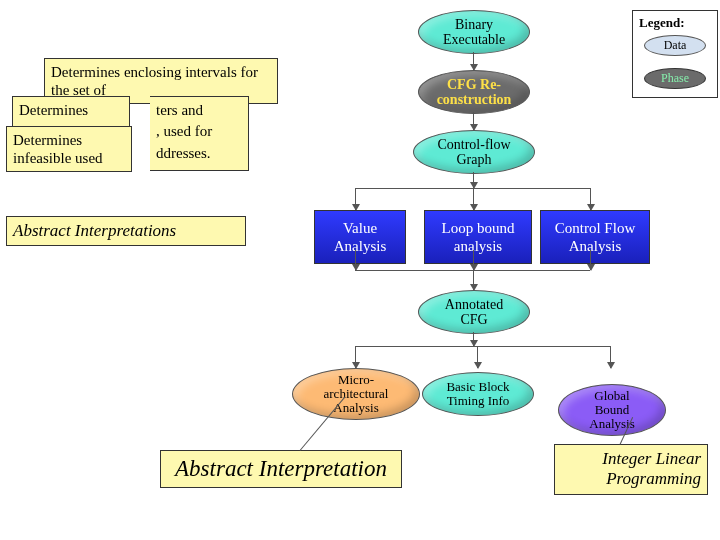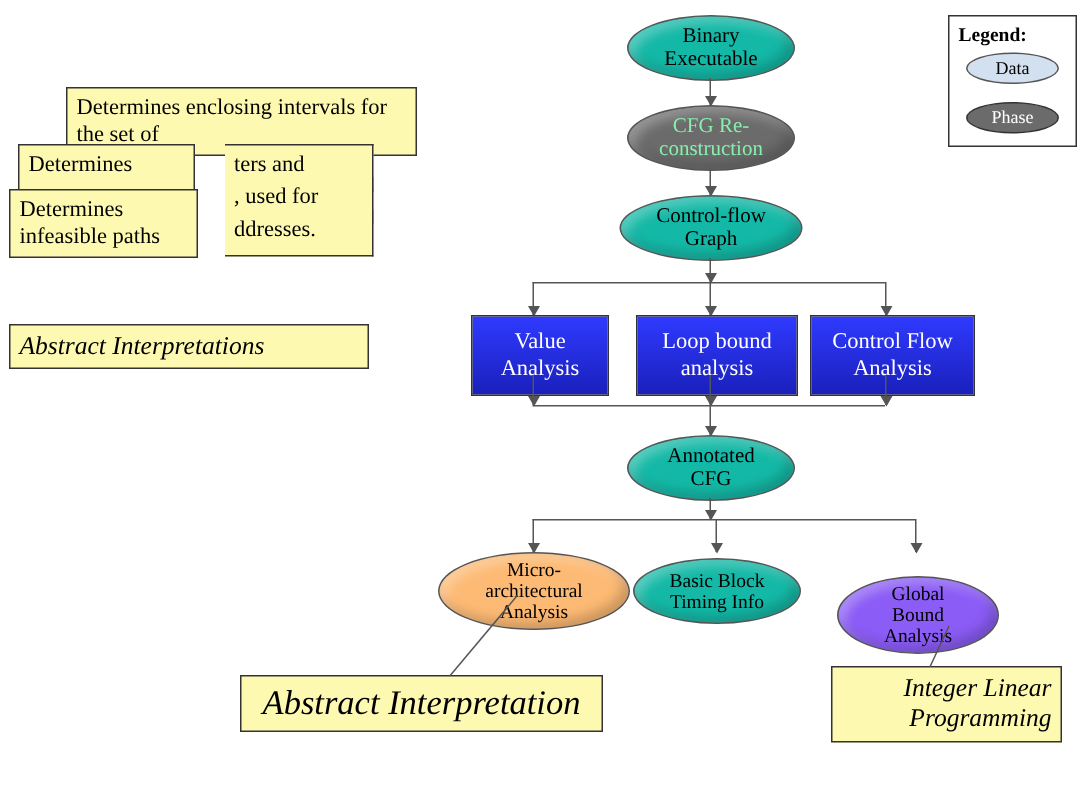--- a/index.html
+++ b/index.html
@@ -16,22 +16,22 @@
     border: 1px solid #555;
     border-radius: 50% / 50%;
     display: flex;
     align-items: center;
     justify-content: center;
     text-align: center;
     font-size: 14px;
     line-height: 1.1;
     box-shadow: inset -4px -4px 8px rgba(0,0,0,0.2), inset 4px 4px 8px rgba(255,255,255,0.3);
   }
-  .data-node { background: #14b8a6; }
-  .phase-node { background: #6b6b6b; color: #86efac; }
+  .data-node { background: #5eead4; }
+  .phase-node { background: #6b6b6b; color: #fde047; font-weight: bold; }
   .pink-node { background: #fdba74; }
   .green-node { background: #8b5cf6; margin-top: 16px; }
   .box {
     position: absolute;
     background: #fef9b0;
     border: 1px solid #333;
     padding: 4px 6px;
     font-size: 15px;
     line-height: 1.2;
   }
@@ -57,21 +57,21 @@
   }
   .legend .mini-data, .legend .mini-phase {
     border-radius: 50% / 50%;
     padding: 2px 10px;
     margin: 4px auto;
     width: 40px;
     text-align: center;
     font-size: 12px;
   }
   .legend .mini-data { background: #d3e0f0; border:1px solid #555; }
-  .legend .mini-phase { background: #6b6b6b; color:#ffffff; border:1px solid #333;margin-top:12px; }
+  .legend .mini-phase { background: #6b6b6b; color:#86efac; border:1px solid #333;margin-top:12px; }
   .arrow-v {
     position: absolute;
     width: 0;
     border-left: 1px solid #555;
   }
   .arrow-v::after {
     content: '';
     position: absolute;
     bottom: -1px;
     left: -4px;
@@ -142,21 +142,21 @@
 <div class="node data-node" style="left:422px; top:372px; width:110px; height:42px; white-space:pre; font-size:13px;">Basic Block
 Timing Info</div>
 <div class="node green-node" style="left:558px; top:368px; width:106px; height:50px; white-space:pre; font-size:13px;">Global
 Bound
 Analysis</div>
 
 <div class="box" style="left:44px; top:58px; width:220px;">Determines enclosing intervals for the set of</div>
 <div class="box" style="left:12px; top:96px; width:104px; height:22px; z-index:2;">Determines</div>
 <div class="box" style="left:150px; top:96px; width:86px; height:22px; border-left:none;">ters and</div>
 <div class="box" style="left:150px; top:118px; width:86px; height:22px; border-left:none; border-top:none;">, used for</div>
-<div class="box" style="left:6px; top:126px; width:112px; z-index:2;">Determines infeasible paths</div>
+<div class="box" style="left:6px; top:126px; width:112px; z-index:2;">Determines infeasible used</div>
 <div class="box" style="left:150px; top:140px; width:86px; height:22px; border-left:none; border-top:none;">ddresses.</div>
 
 <div class="box italic" style="left:6px; top:216px; width:226px; font-size:17px;">Abstract Interpretations</div>
 
 <div class="box italic" style="left:160px; top:450px; width:228px; text-align:center; font-size:23px;">Abstract Interpretation</div>
 <div class="box italic" style="left:554px; top:444px; width:140px; text-align:right; font-size:17px;">Integer Linear Programming</div>
 
 <div class="arrow-diag" style="left:300px; top:450px; width:70px; transform:rotate(-50deg);"></div>
 <div class="arrow-diag" style="left:620px; top:444px; width:30px; transform:rotate(-65deg);"></div>
 

